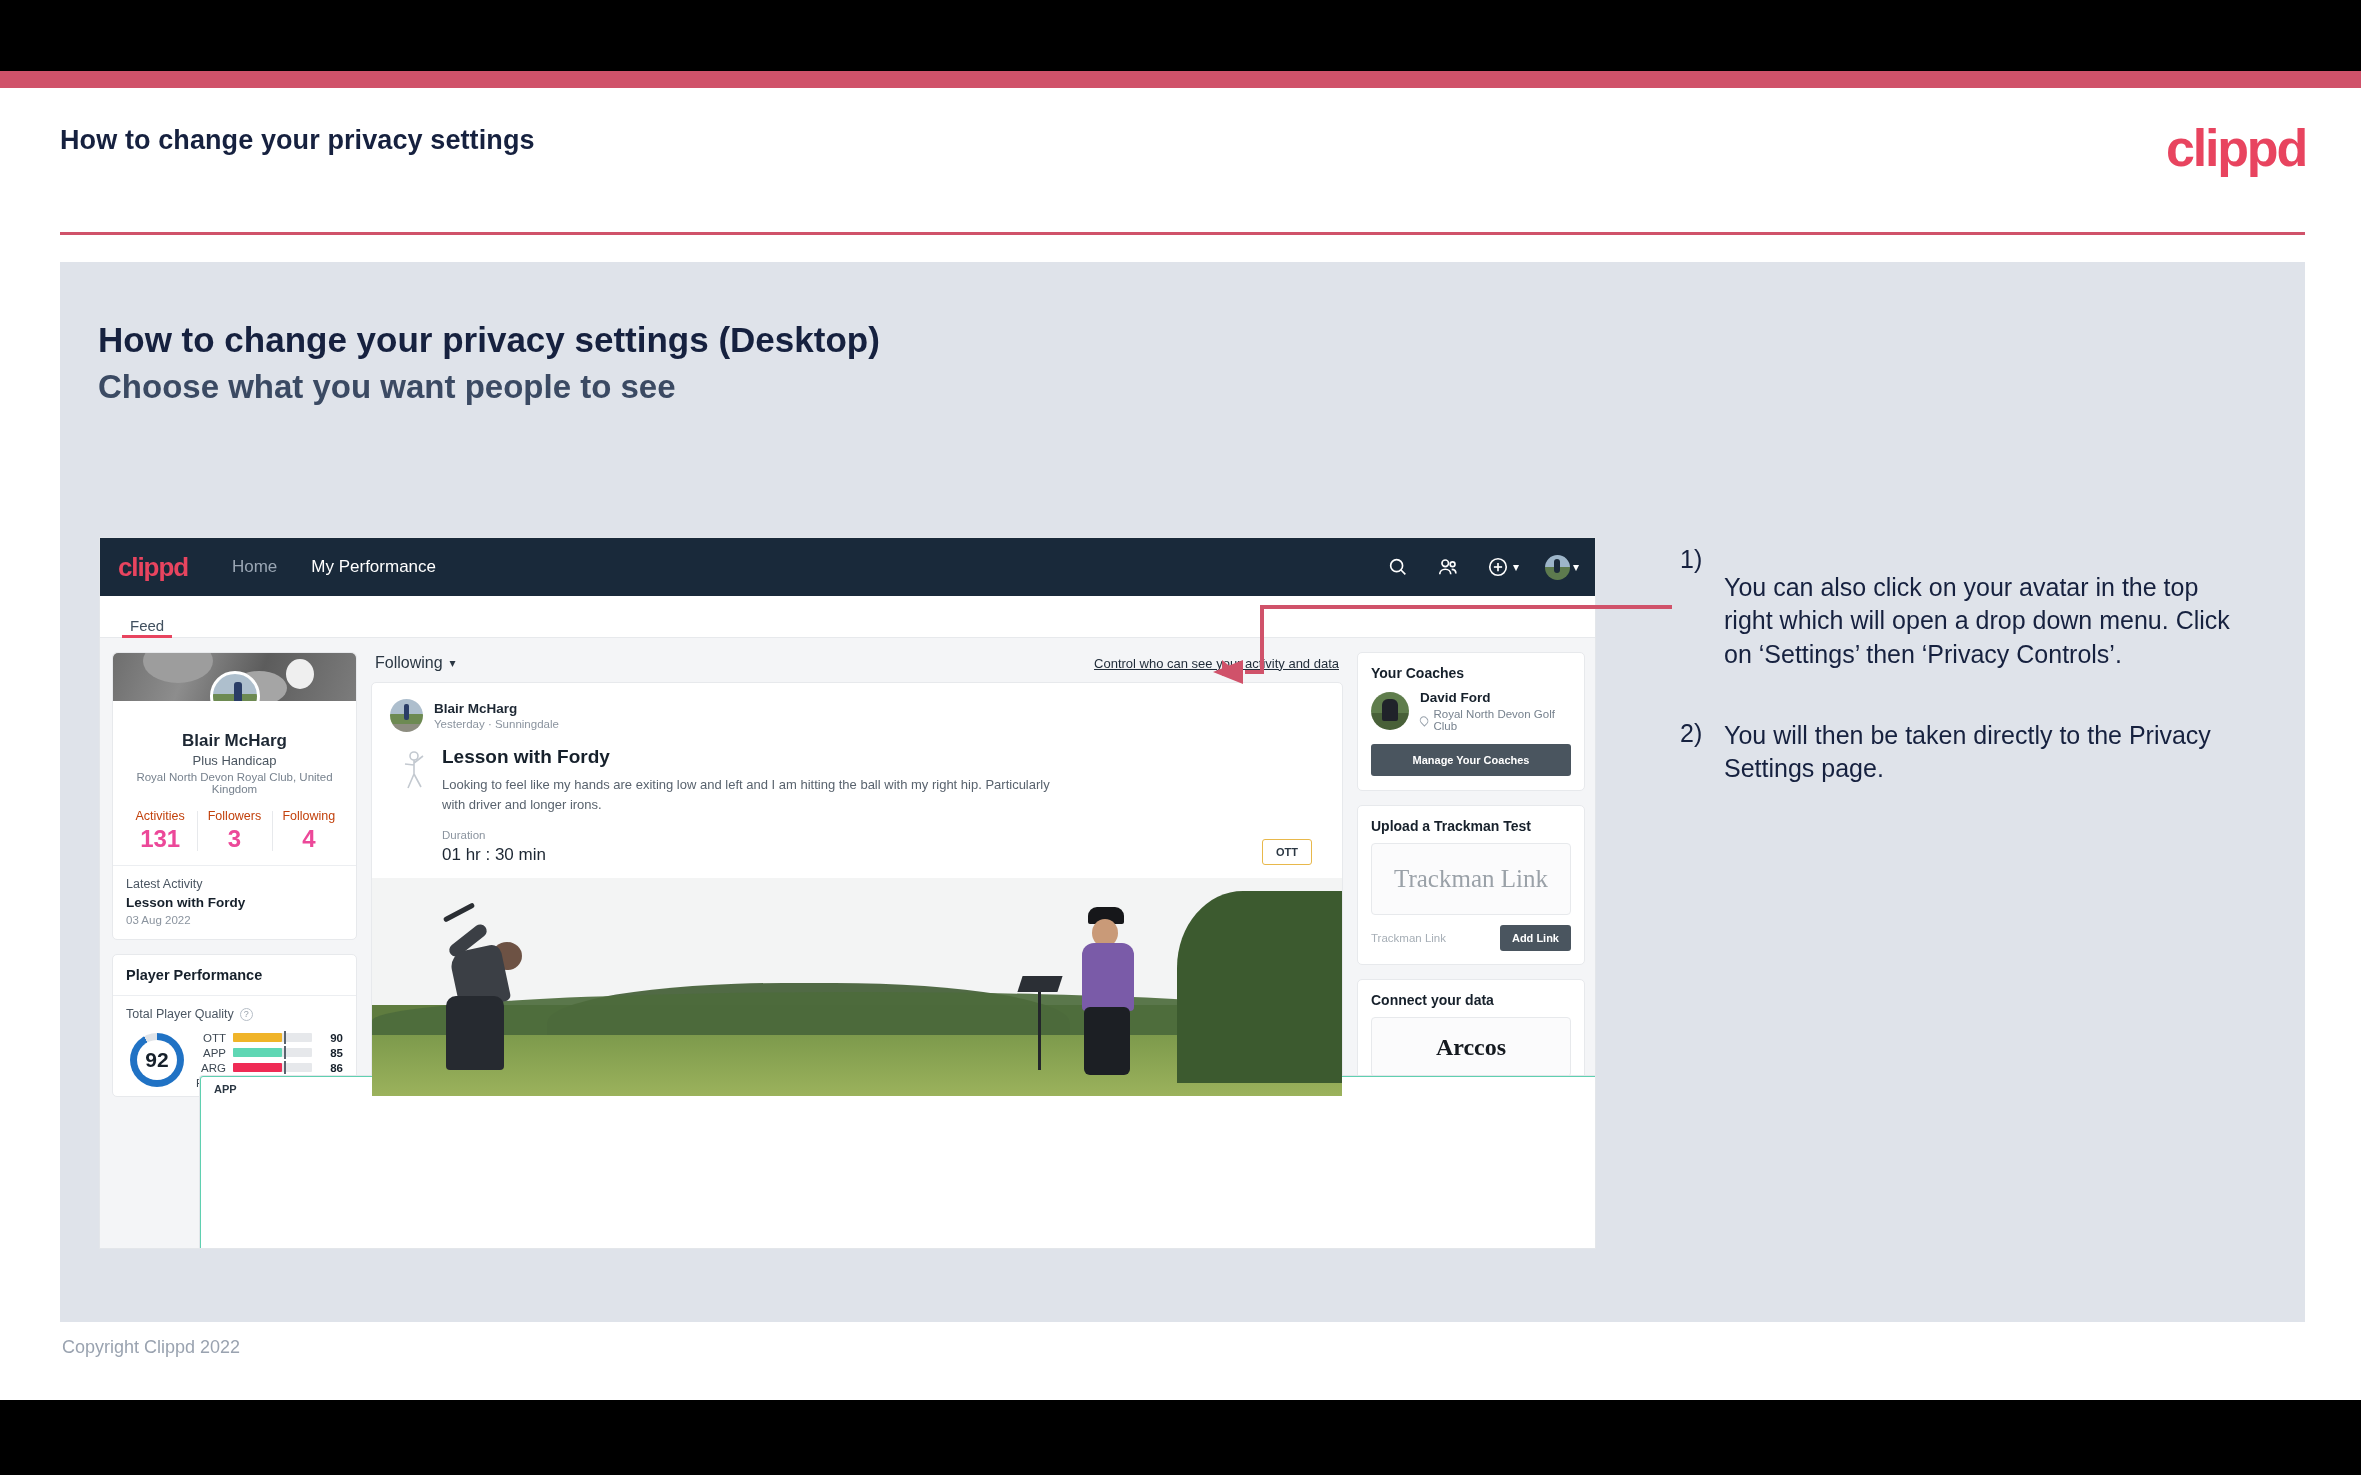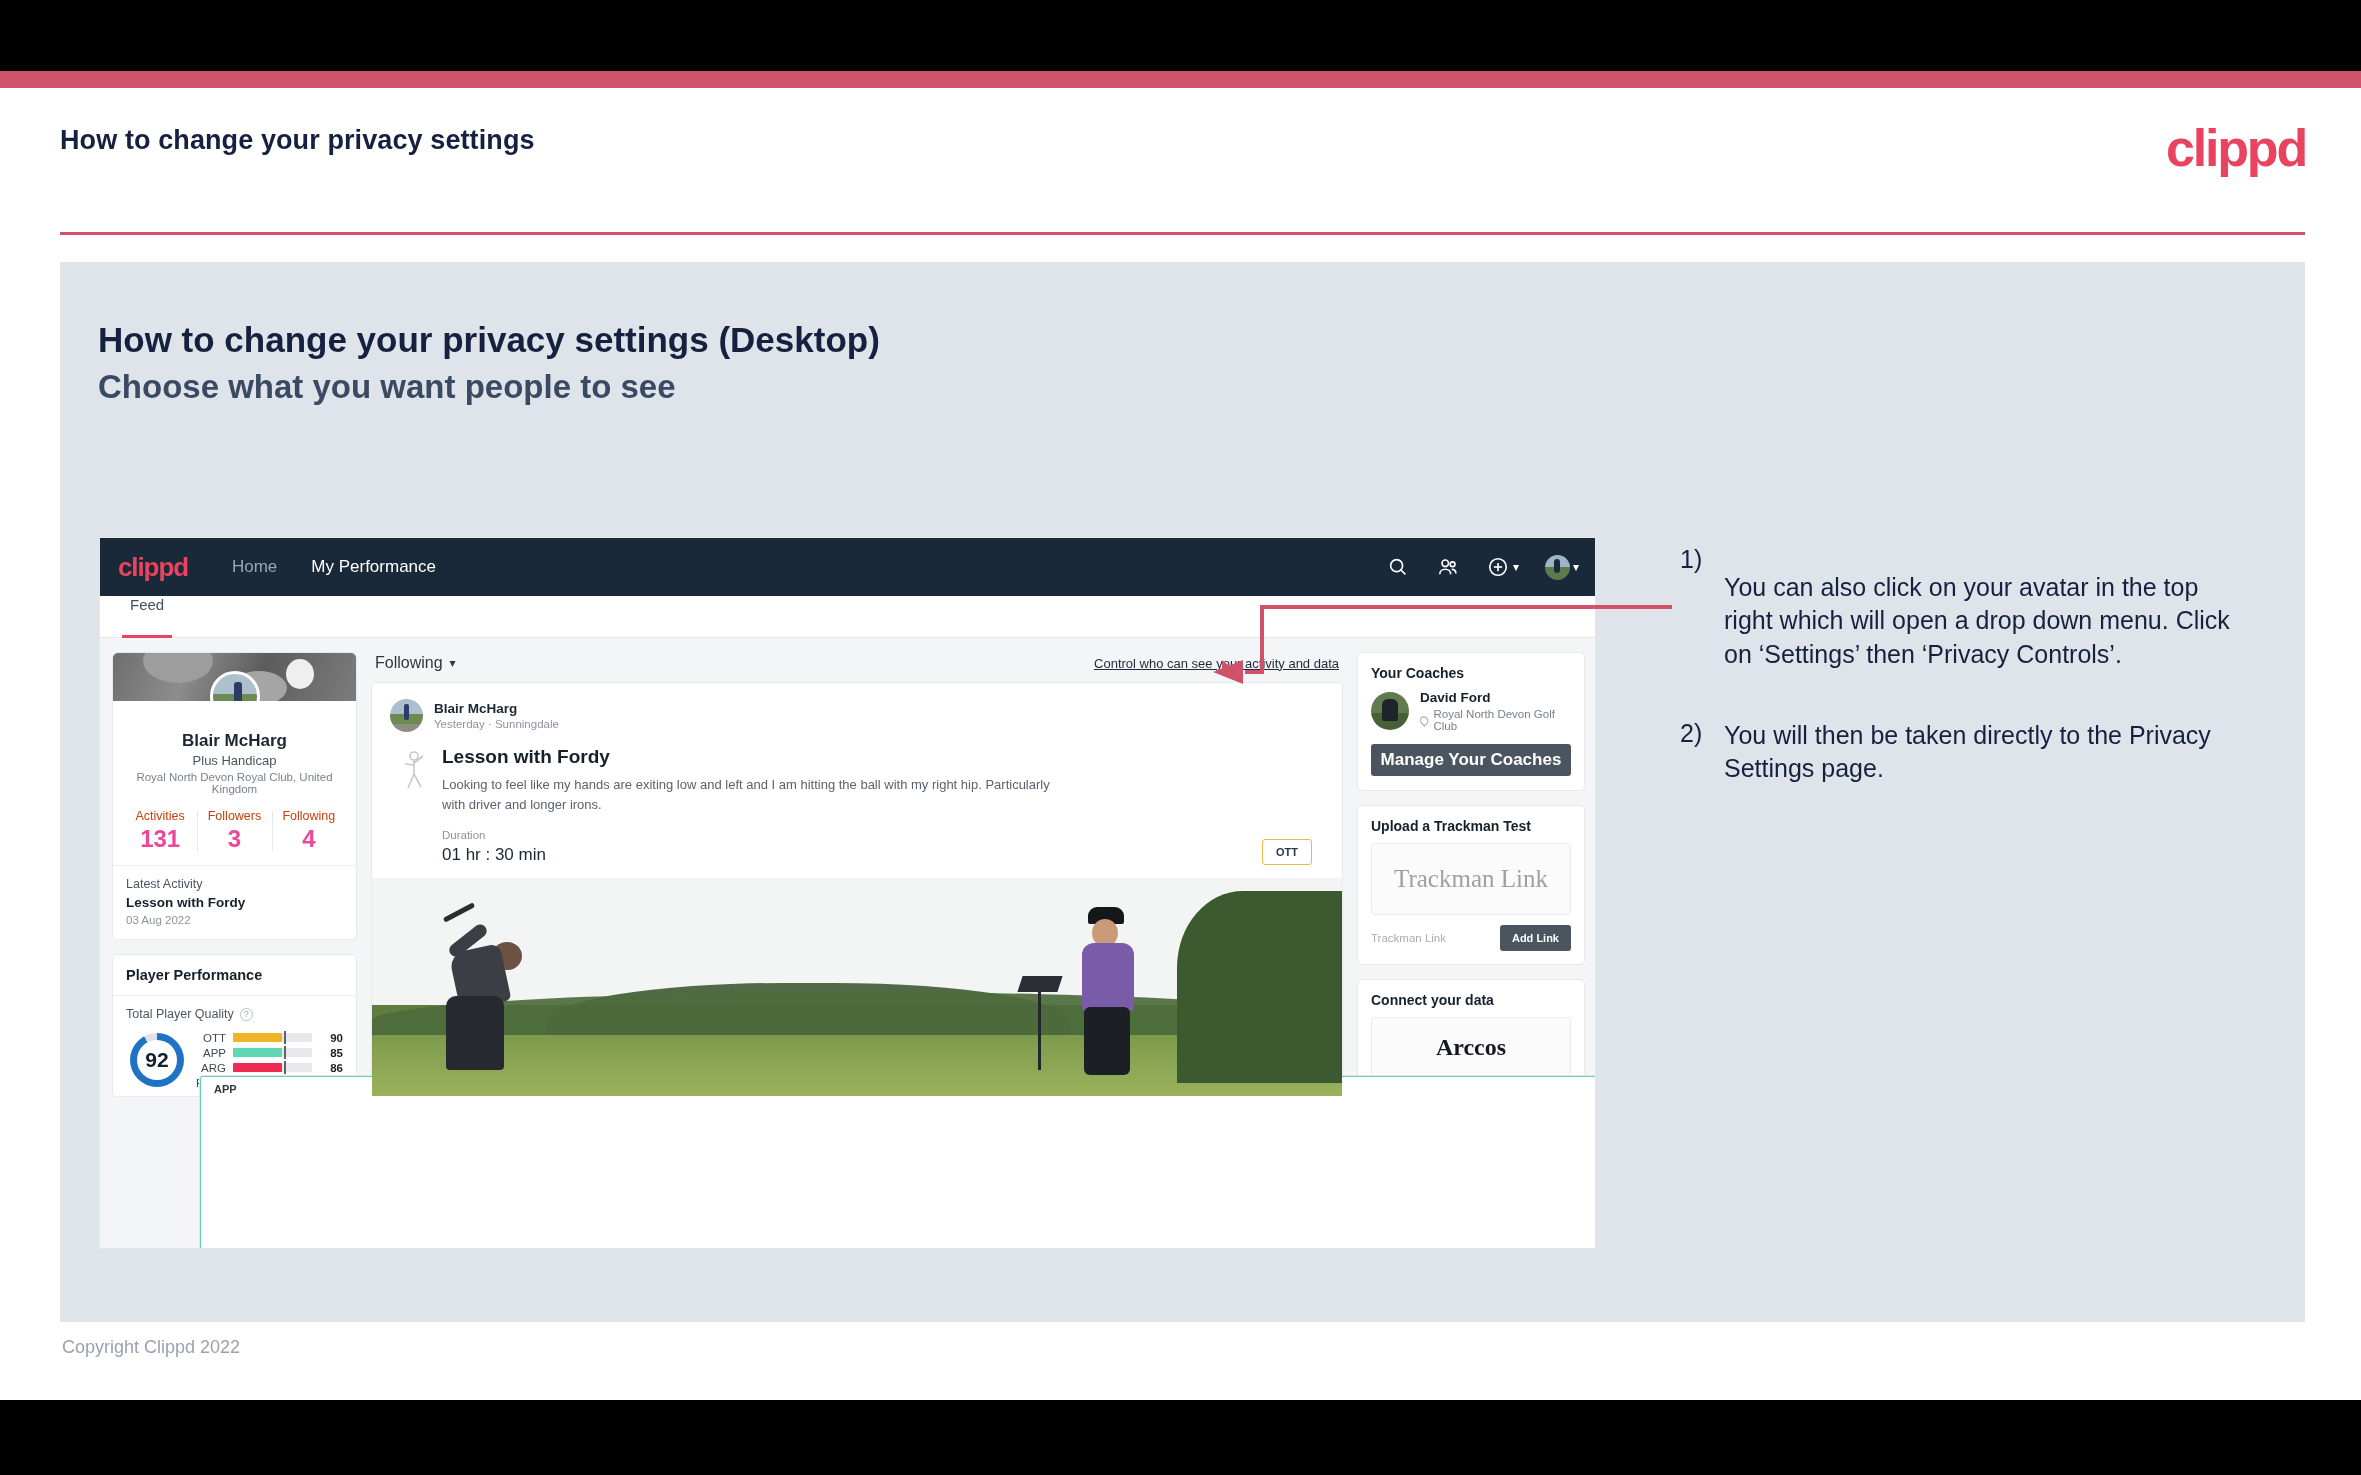--- a/index.html
+++ b/index.html
@@ -78,21 +78,21 @@
     position:relative; overflow:hidden;
   }
   .avatar-nav::after {
     content:""; position:absolute; left:9px; top:4px; width:6px; height:14px;
     background:#1b2a3a; border-radius:3px;
   }
   .nav-grp { display:flex; align-items:center; }
 
   
   .app-tabs { height:42px; background:#fff; border-bottom:1px solid #e7e9ec; padding-left:22px; display:flex; align-items:flex-end; }
-  .tab { font-size:15px; color:#41505f; padding:0 8px 24px 8px; position:relative; }
+  .tab { font-size:15px; color:#41505f; padding:0 8px 3px 8px; position:relative; }
   .tab.active::after { content:""; position:absolute; left:0; right:0; bottom:-1px; height:3px; background:#e8445f; }
 
   .app-body { display:flex; gap:14px; padding:14px 10px 0 12px; background:#f4f5f7; height:610px; }
 
   .card { background:#fff; border:1px solid #e7e9ec; border-radius:5px; }
 
   
   .col-left { width:245px; flex:0 0 245px; }
   .profile-cover {
     height:48px;
@@ -204,21 +204,21 @@
   
   .col-right { width:228px; flex:0 0 228px; }
   .rc-title { font-size:14px; font-weight:700; color:#16202b; padding:12px 13px 9px 13px; }
   .coach-row { display:flex; align-items:center; gap:11px; padding:0 13px 12px 13px; }
   .coach-av { width:38px; height:38px; border-radius:50%; flex:0 0 38px;
               background:linear-gradient(#5f7d4c 0 55%, #486038 55% 100%); position:relative; overflow:hidden; }
   .coach-av::after { content:""; position:absolute; left:11px; top:7px; width:16px; height:22px; background:#20232a; border-radius:6px 6px 2px 2px; }
   .coach-n { font-size:13.5px; font-weight:700; color:#16202b; }
   .coach-c { font-size:11.5px; color:#77828e; margin-top:3px; display:flex; align-items:center; gap:5px; }
   .pin { width:9px; height:9px; border:1.3px solid #9aa3ad; border-radius:50% 50% 50% 0; transform:rotate(-45deg); }
-  .mgr-btn { margin:0 13px 14px 13px; height:32px; background:#4a555f; color:#fff; font-size:17px; font-weight:700;
+  .mgr-btn { margin:0 13px 14px 13px; height:32px; background:#4a555f; color:#fff; font-size:11px; font-weight:700;
              display:flex; align-items:center; justify-content:center; border-radius:3px; }
 
   .tm-box { margin:0 13px; border:1px solid #e7e9ec; border-radius:4px; background:#fbfbfc; height:72px;
             display:flex; align-items:center; justify-content:center; }
   .tm-txt { font-family:"Liberation Serif", serif; font-size:25px; color:#9aa1a8; }
   .tm-in { margin:0 13px 13px 13px; display:flex; align-items:center; justify-content:space-between; padding-top:10px; }
   .tm-ph { font-size:11.5px; color:#a6aeb6; }
   .tm-btn { background:#4a555f; color:#fff; font-size:11px; font-weight:700; padding:7px 12px; border-radius:3px; }
   .ar-box { margin:0 13px 13px 13px; border:1px solid #e7e9ec; border-radius:4px; background:#fbfbfc; height:60px;
             display:flex; align-items:center; justify-content:center; }

